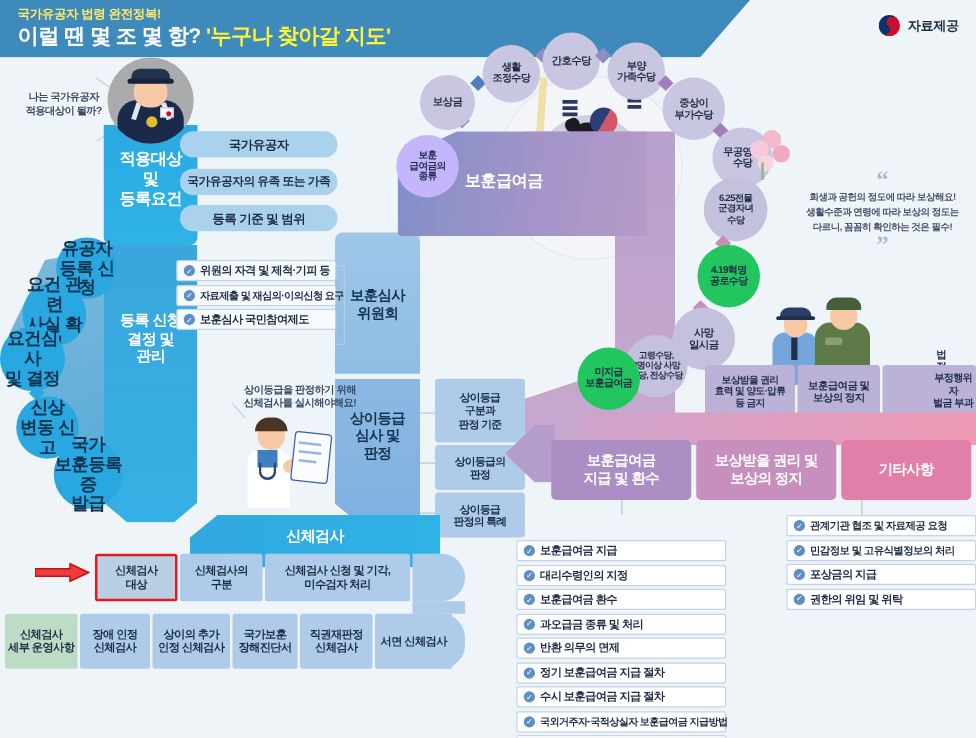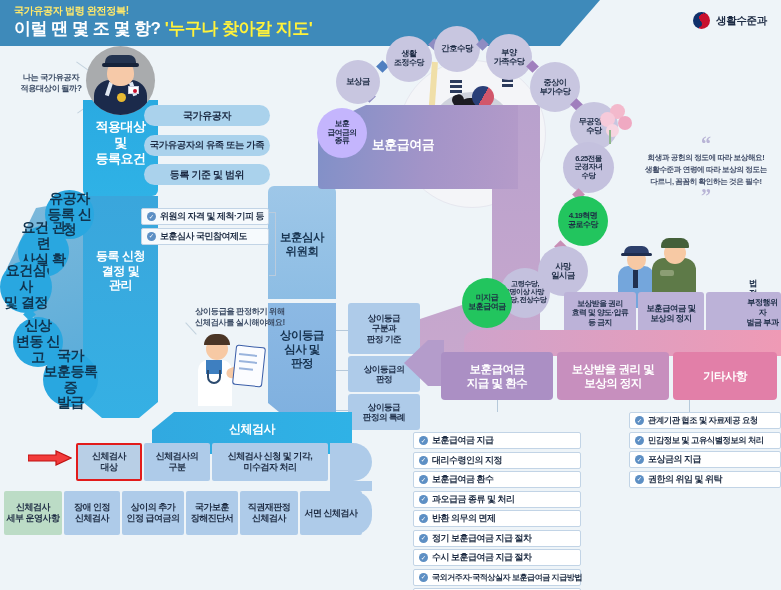--- a/index.html
+++ b/index.html
@@ -222,21 +222,21 @@
 <div class="stage">
 
   <div class="header">
     <div class="header-band"></div>
     <div class="header-kicker">국가유공자 법령 완전정복!</div>
     <div class="header-title">
       <span>이럴 땐 몇 조 몇 항? </span><span class="quoted">'누구나 찾아갈 지도'</span>
     </div>
     <div class="brand">
       <div class="brand-mark"></div>
-      <div class="brand-text">생활수준과</div>
+      <div class="brand-text">자료제공</div>
     </div>
   </div>
 
   <div class="thought" style="left:12px; top:72px; width:78px; white-space:pre-line;">나는 국가유공자
 적용대상이 될까?</div>
   <div class="thought-line" style="left:75px; top:66px; transform:rotate(35deg);"></div>
   <div class="thought-line" style="left:76px; top:108px; transform:rotate(-35deg);"></div>
 
   <div class="trunk-a"></div>
   <div class="avatar">
@@ -285,20 +285,24 @@
   <div class="label-big" style="left:268px; top:230px; width:68px; font-size:11.5px; color:#16324f; white-space:pre-line;">보훈심사
 위원회</div>
 
   <div class="checkbox-list" style="left:141px; top:208px; width:128px;">
     <div class="check-row tinted">
       <span class="chk">✓</span>
       <span class="check-label">위원의 자격 및 제척·기피 등</span>
     </div>
     <div class="check-row tinted">
       <span class="chk">✓</span>
+      <span class="check-label" style="font-size:8.2px;">자료제출 및 재심의·이의신청 요구</span>
+    </div>
+    <div class="check-row tinted">
+      <span class="chk">✓</span>
       <span class="check-label">보훈심사 국민참여제도</span>
     </div>
   </div>
   <div class="bracket" style="left:269px; top:212px; height:64px;"></div>
 
   <div class="panel-d"></div>
   <div class="label-big" style="left:268px; top:328px; width:68px; font-size:11.5px; color:#16324f; white-space:pre-line;">상이등급
 심사 및
 판정</div>
 
@@ -348,21 +352,21 @@
 
   <div class="pipe-blue" style="left:330px; top:443px; width:42px; height:38px; border-radius:0 19px 19px 0;"></div>
   <div class="pipe-blue" style="left:330px; top:481px; width:42px; height:10px;"></div>
   <div class="pipe-blue" style="left:330px; top:491px; width:42px; height:44px; border-radius:0 19px 19px 0;"></div>
 
   <div class="tile green" style="left:4px; top:491px; width:58px; height:44px; white-space:pre-line;">신체검사
 세부 운영사항</div>
   <div class="tile" style="left:64px; top:491px; width:56px; height:44px; white-space:pre-line;">장애 인정
 신체검사</div>
   <div class="tile" style="left:122px; top:491px; width:62px; height:44px; white-space:pre-line;">상이의 추가
-인정 급여금의</div>
+인정 신체검사</div>
   <div class="tile" style="left:186px; top:491px; width:52px; height:44px; white-space:pre-line;">국가보훈
 장해진단서</div>
   <div class="tile" style="left:240px; top:491px; width:58px; height:44px; white-space:pre-line;">직권재판정
 신체검사</div>
   <div class="tile" style="left:300px; top:491px; width:62px; height:44px; white-space:pre-line;">서면 신체검사</div>
 
   <div class="illu-circle"></div>
   <div class="illu-inner">
     <div style="position:absolute;left:20px;top:30px;width:50px;height:58px;background:#8d8f99;border-radius:16px 16px 0 0;"></div>
     <div style="position:absolute;left:31px;top:42px;width:26px;height:44px;background:#ef8742;"></div>

